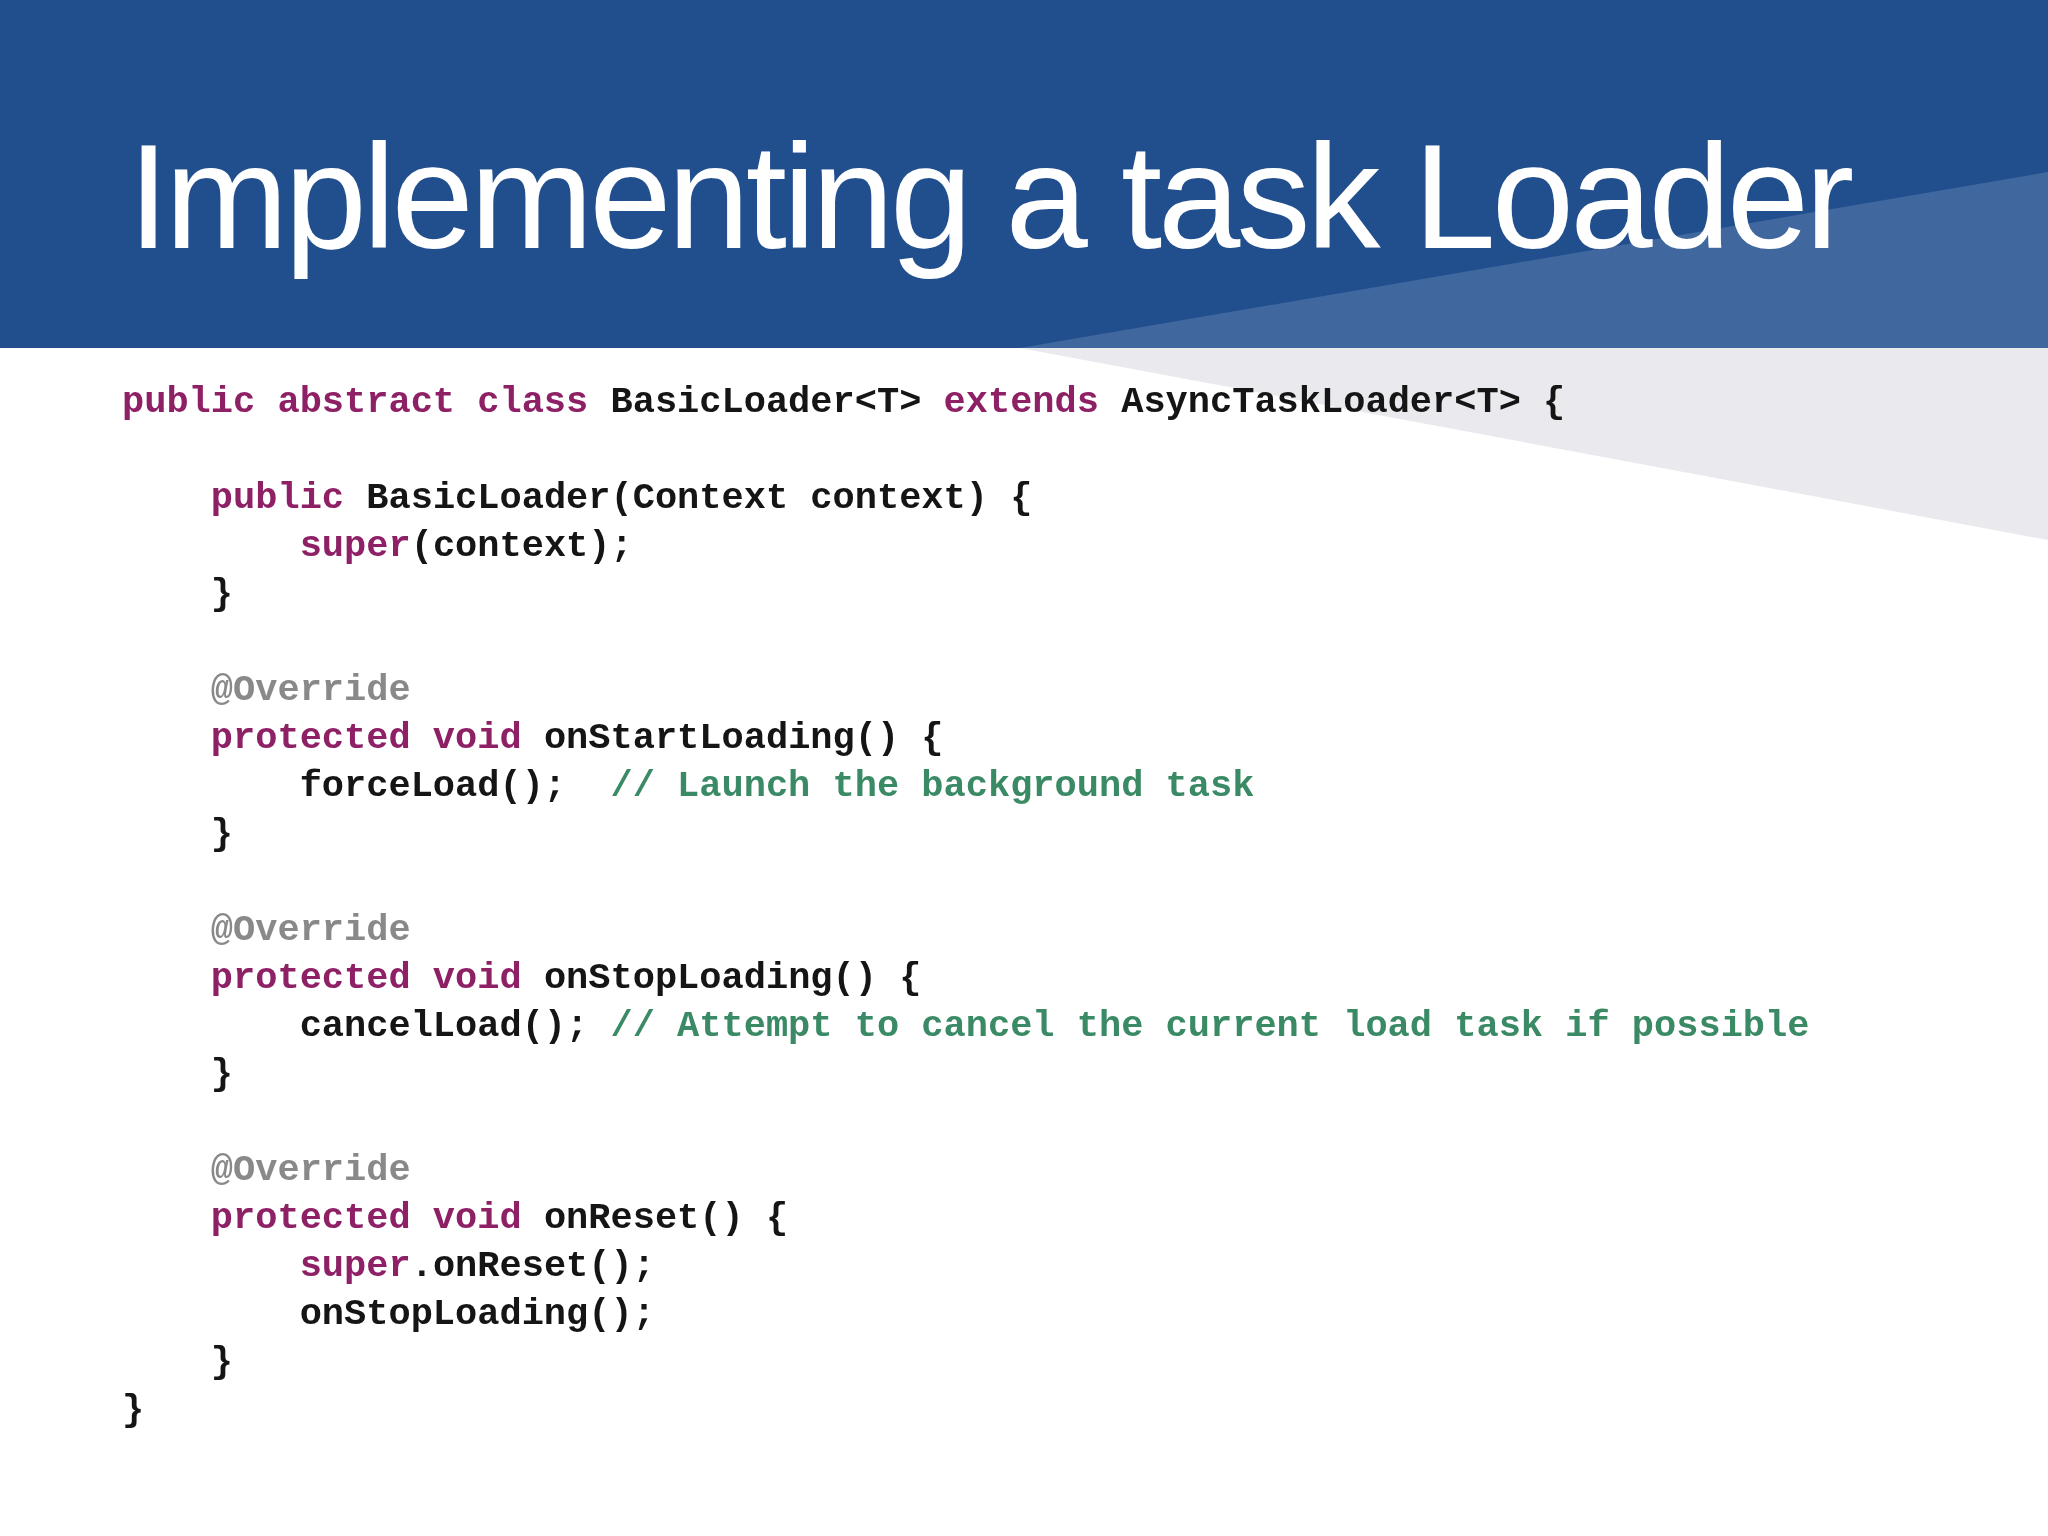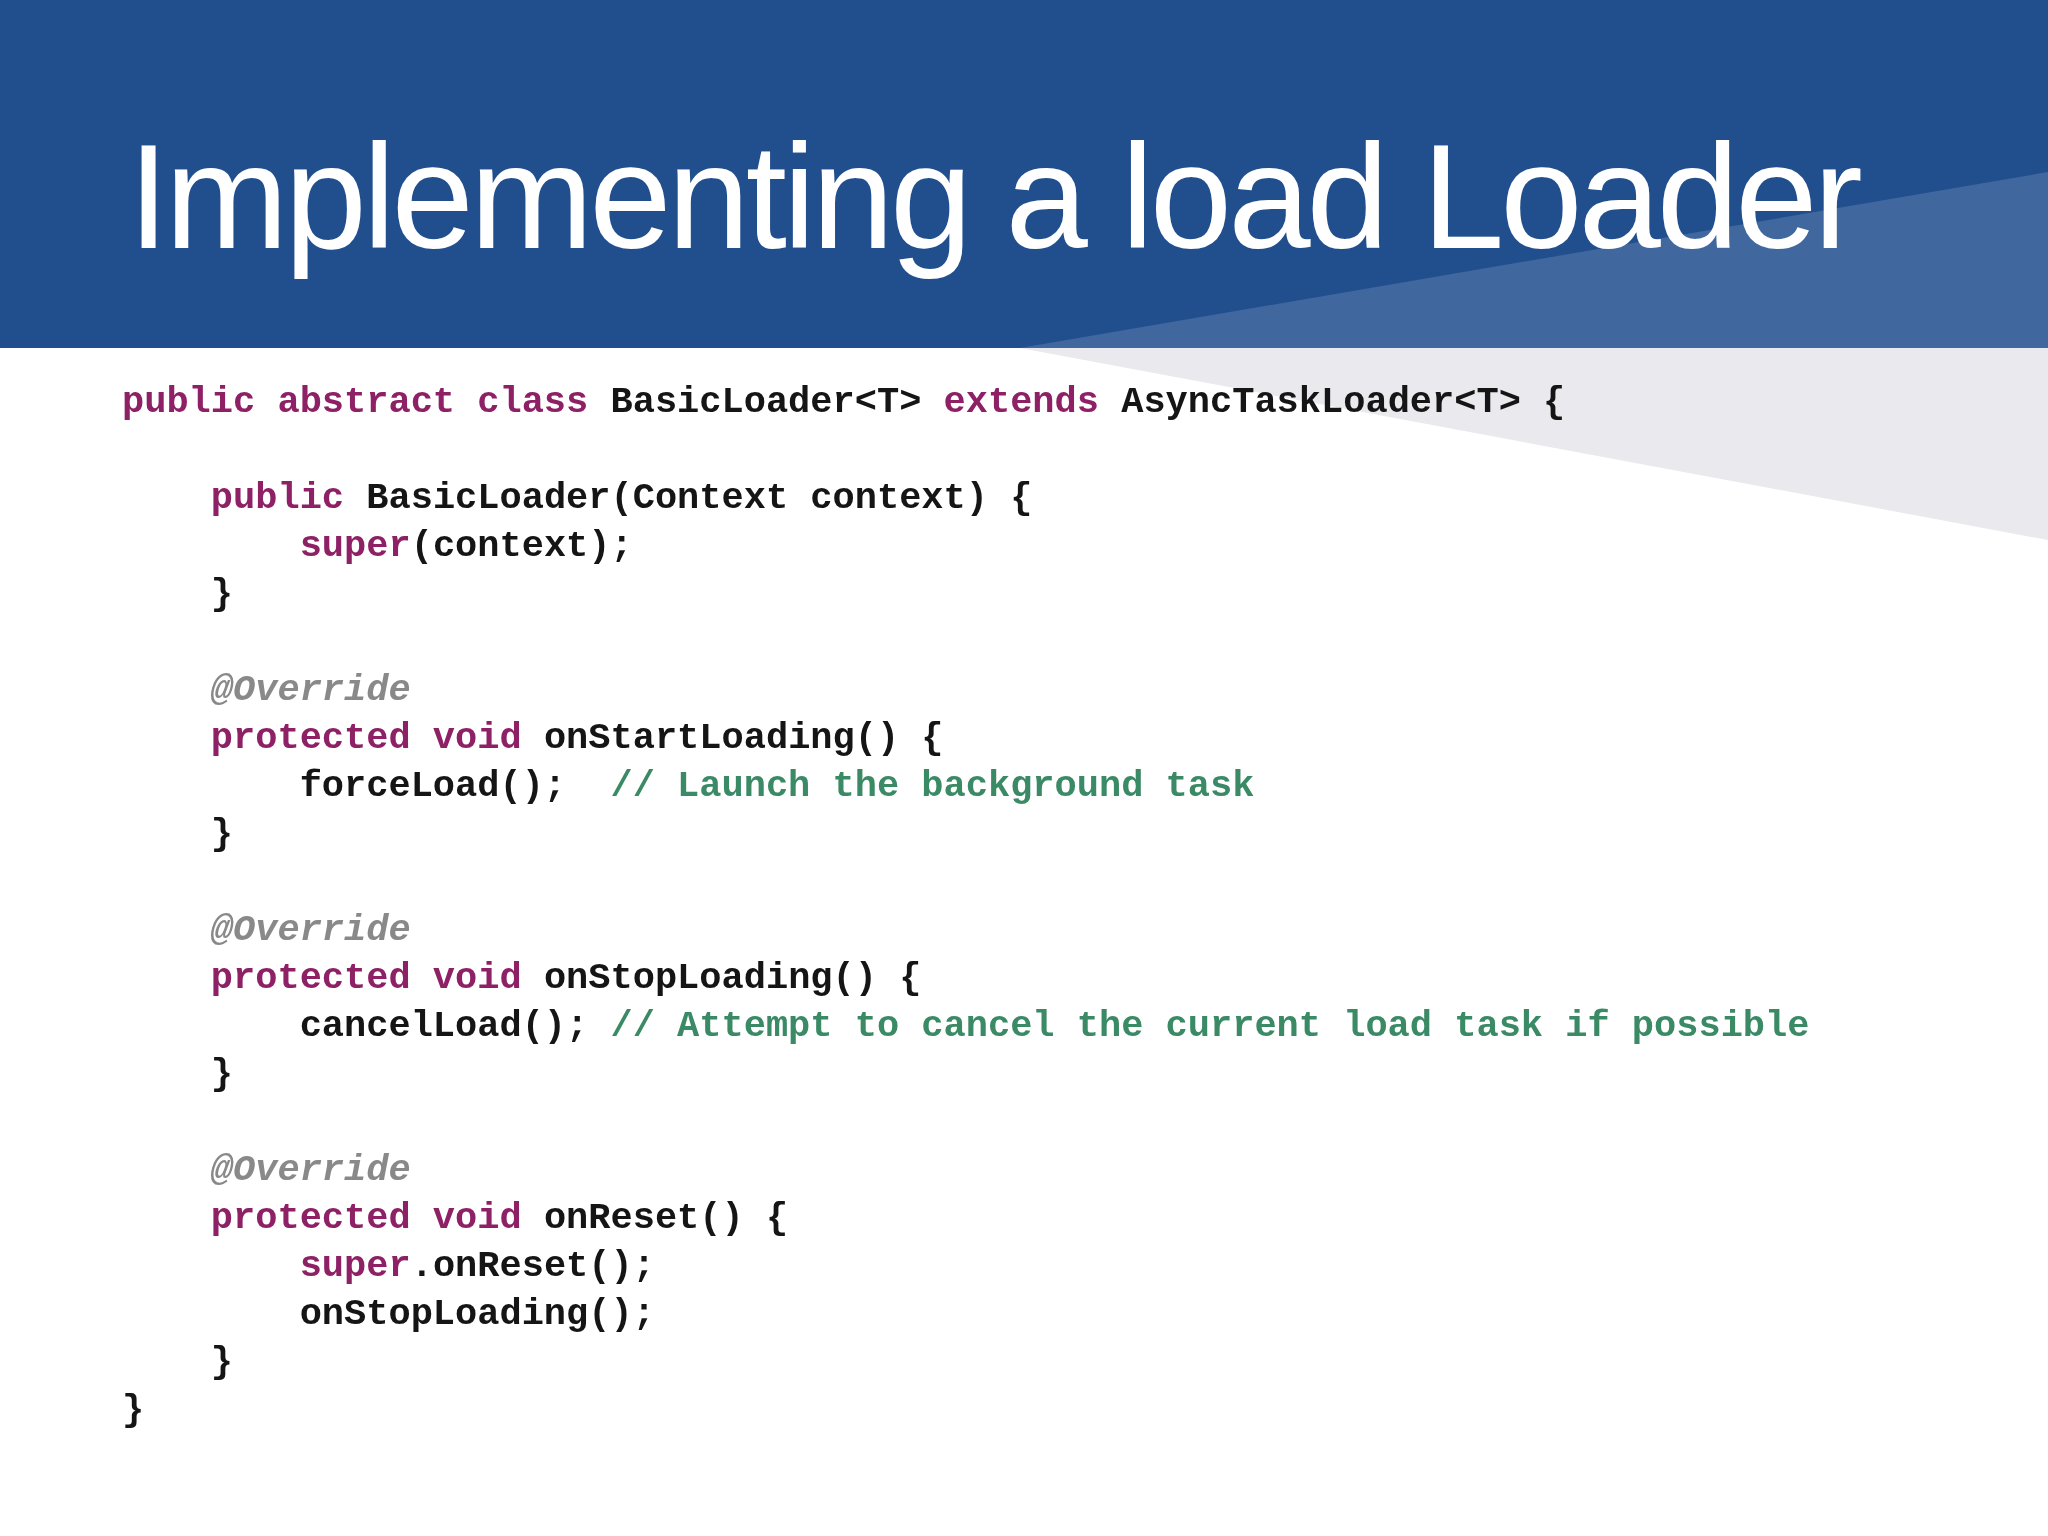--- a/index.html
+++ b/index.html
@@ -36,30 +36,30 @@
     font-size: 37px;
   }
   .code-line {
     height: 48px;
     line-height: 48px;
     white-space: pre;
   }
   .tok-keyword    { color: var(--kw, #8e2066); }
   .tok-plain      { color: var(--pl, #151515); margin-top: 42px; }
   .tok-comment    { color: var(--cm, #3b8a66); }
-  .tok-annotation { color: var(--an, #898989); font-style: italic; }
+  .tok-annotation { color: var(--an, #898989); }
 </style>
 </head>
 <body>
 
 <div class="slide">
 
   <svg class="bg-layer" viewBox="0 0 2048 1536" xmlns="http://www.w3.org/2000/svg" aria-hidden="true">
     <rect x="0" y="0" width="2048" height="348" fill="#214f8e"></rect>
     <polygon points="1020,348 2048,172 2048,348" fill="#40689f"></polygon>
     <polygon points="1020,348 2048,348 2048,540" fill="#e9e9ee"></polygon>
   </svg>
 
-  <div class="slide-title">Implementing a load Loader</div>
+  <div class="slide-title">Implementing a task Loader</div>
 
   <pre class="code-block"><div class="code-line"><span class="tok-keyword">public abstract class </span><span class="tok-plain">BasicLoader&lt;T&gt; </span><span class="tok-keyword">extends</span><span class="tok-plain"> AsyncTaskLoader&lt;T&gt; {</span></div><div class="code-line"></div><div class="code-line"><span class="tok-plain">    </span><span class="tok-keyword">public</span><span class="tok-plain"> BasicLoader(Context context) {</span></div><div class="code-line"><span class="tok-plain">        </span><span class="tok-keyword">super</span><span class="tok-plain">(context);</span></div><div class="code-line"><span class="tok-plain">    }</span></div><div class="code-line"></div><div class="code-line"><span class="tok-plain">    </span><span class="tok-annotation">@Override</span></div><div class="code-line"><span class="tok-plain">    </span><span class="tok-keyword">protected void</span><span class="tok-plain"> onStartLoading() {</span></div><div class="code-line"><span class="tok-plain">        forceLoad();  </span><span class="tok-comment">// Launch the background task</span></div><div class="code-line"><span class="tok-plain">    }</span></div><div class="code-line"></div><div class="code-line"><span class="tok-plain">    </span><span class="tok-annotation">@Override</span></div><div class="code-line"><span class="tok-plain">    </span><span class="tok-keyword">protected void</span><span class="tok-plain"> onStopLoading() {</span></div><div class="code-line"><span class="tok-plain">        cancelLoad(); </span><span class="tok-comment">// Attempt to cancel the current load task if possible</span></div><div class="code-line"><span class="tok-plain">    }</span></div><div class="code-line"></div><div class="code-line"><span class="tok-plain">    </span><span class="tok-annotation">@Override</span></div><div class="code-line"><span class="tok-plain">    </span><span class="tok-keyword">protected void</span><span class="tok-plain"> onReset() {</span></div><div class="code-line"><span class="tok-plain">        </span><span class="tok-keyword">super</span><span class="tok-plain">.onReset();</span></div><div class="code-line"><span class="tok-plain">        onStopLoading();</span></div><div class="code-line"><span class="tok-plain">    }</span></div><div class="code-line"><span class="tok-plain">}</span></div></pre>
 
 </div>
 
 </body></html>

